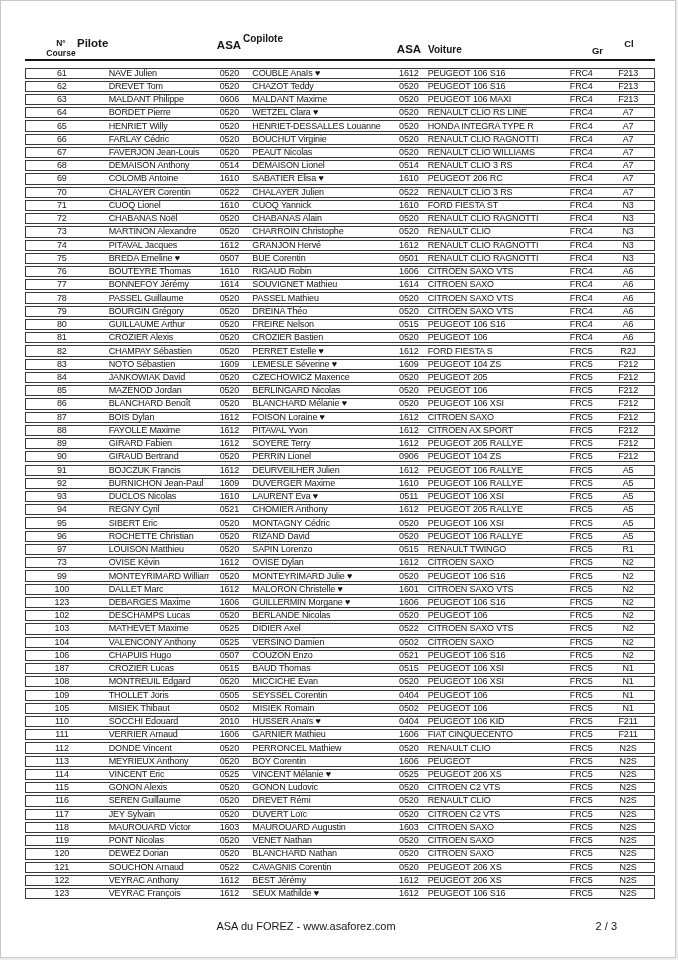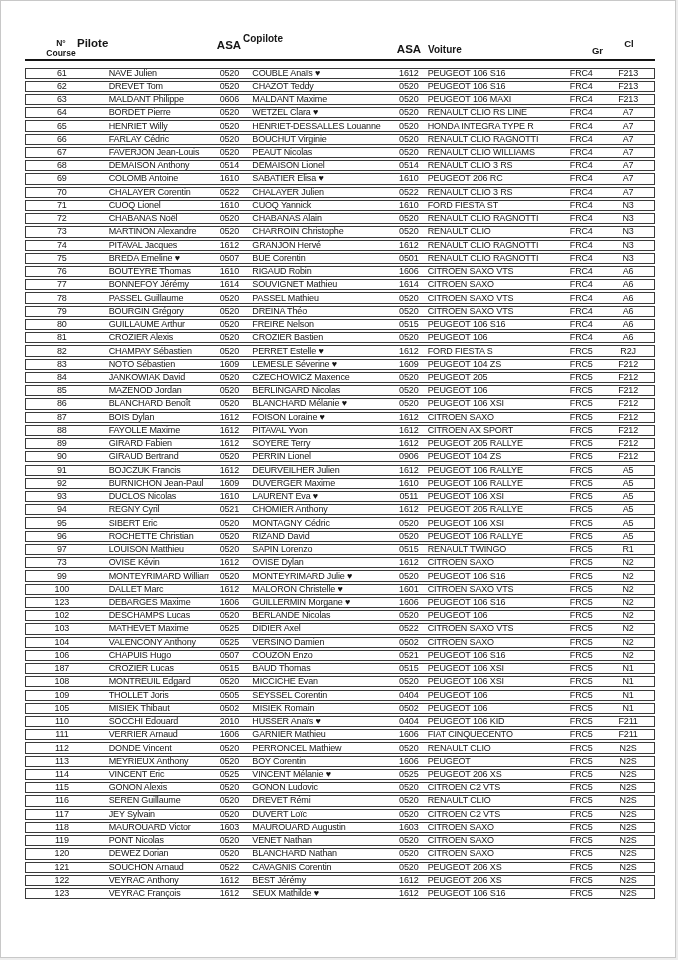--- a/index.html
+++ b/index.html
@@ -720,14 +720,18 @@
           <div class="cell c3">SEUX Mathilde ♥</div>
           <div class="cell c4">1612</div>
           <div class="cell c5">PEUGEOT 106 S16</div>
           <div class="cell c6">FRC5</div>
           <div class="cell c7">N2S</div>
         </div>
       </div>
 
   </div>
 
+  <div class="footer">
+    <div class="footer-org">ASA du FOREZ - www.asaforez.com</div>
+    <div class="footer-page">2 / 3</div>
+  </div>
 
 </div>
 
 </body></html>

